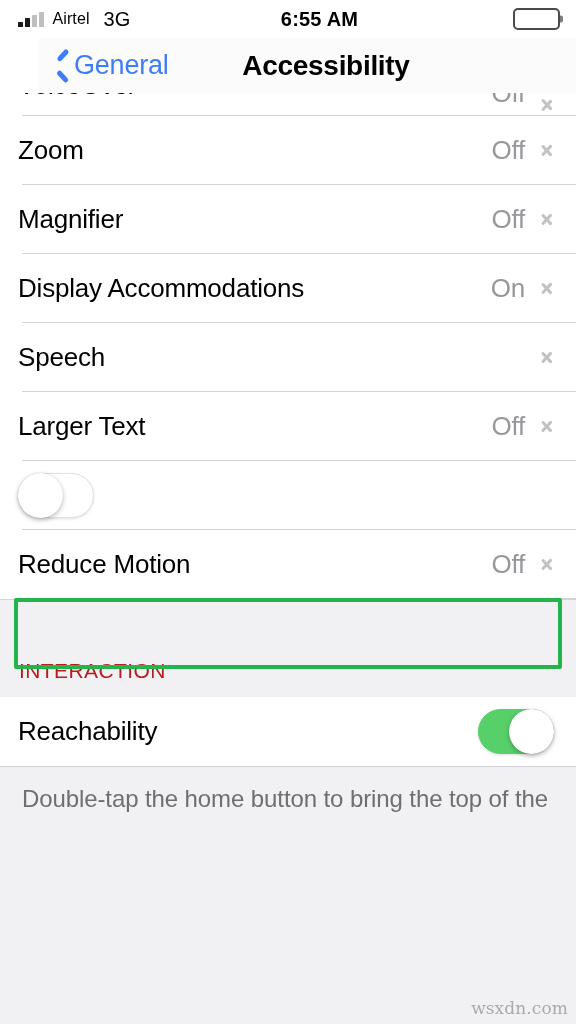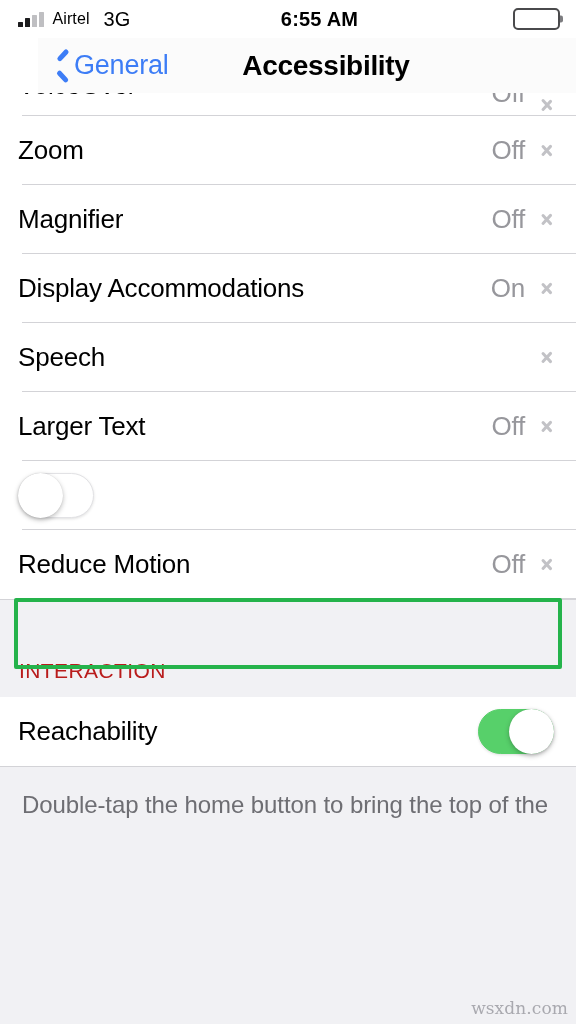--- a/index.html
+++ b/index.html
@@ -298,21 +298,21 @@
     padding-left: 19px;
     position: absolute;
     bottom: 14px;
     left: 0;
   }
 
   
   .footer-note {
     background: #f1f1f4;
     border-top: 1px solid #d3d3d7;
-    padding: 24px 22px 0 22px;
+    padding: 18px 22px 0 22px;
     font-size: 24px;
     color: #6e6e73;
     letter-spacing: -0.1px;
     white-space: nowrap;
     overflow: hidden;
   }
 
   .watermark {
     position: absolute;
     right: 8px;

